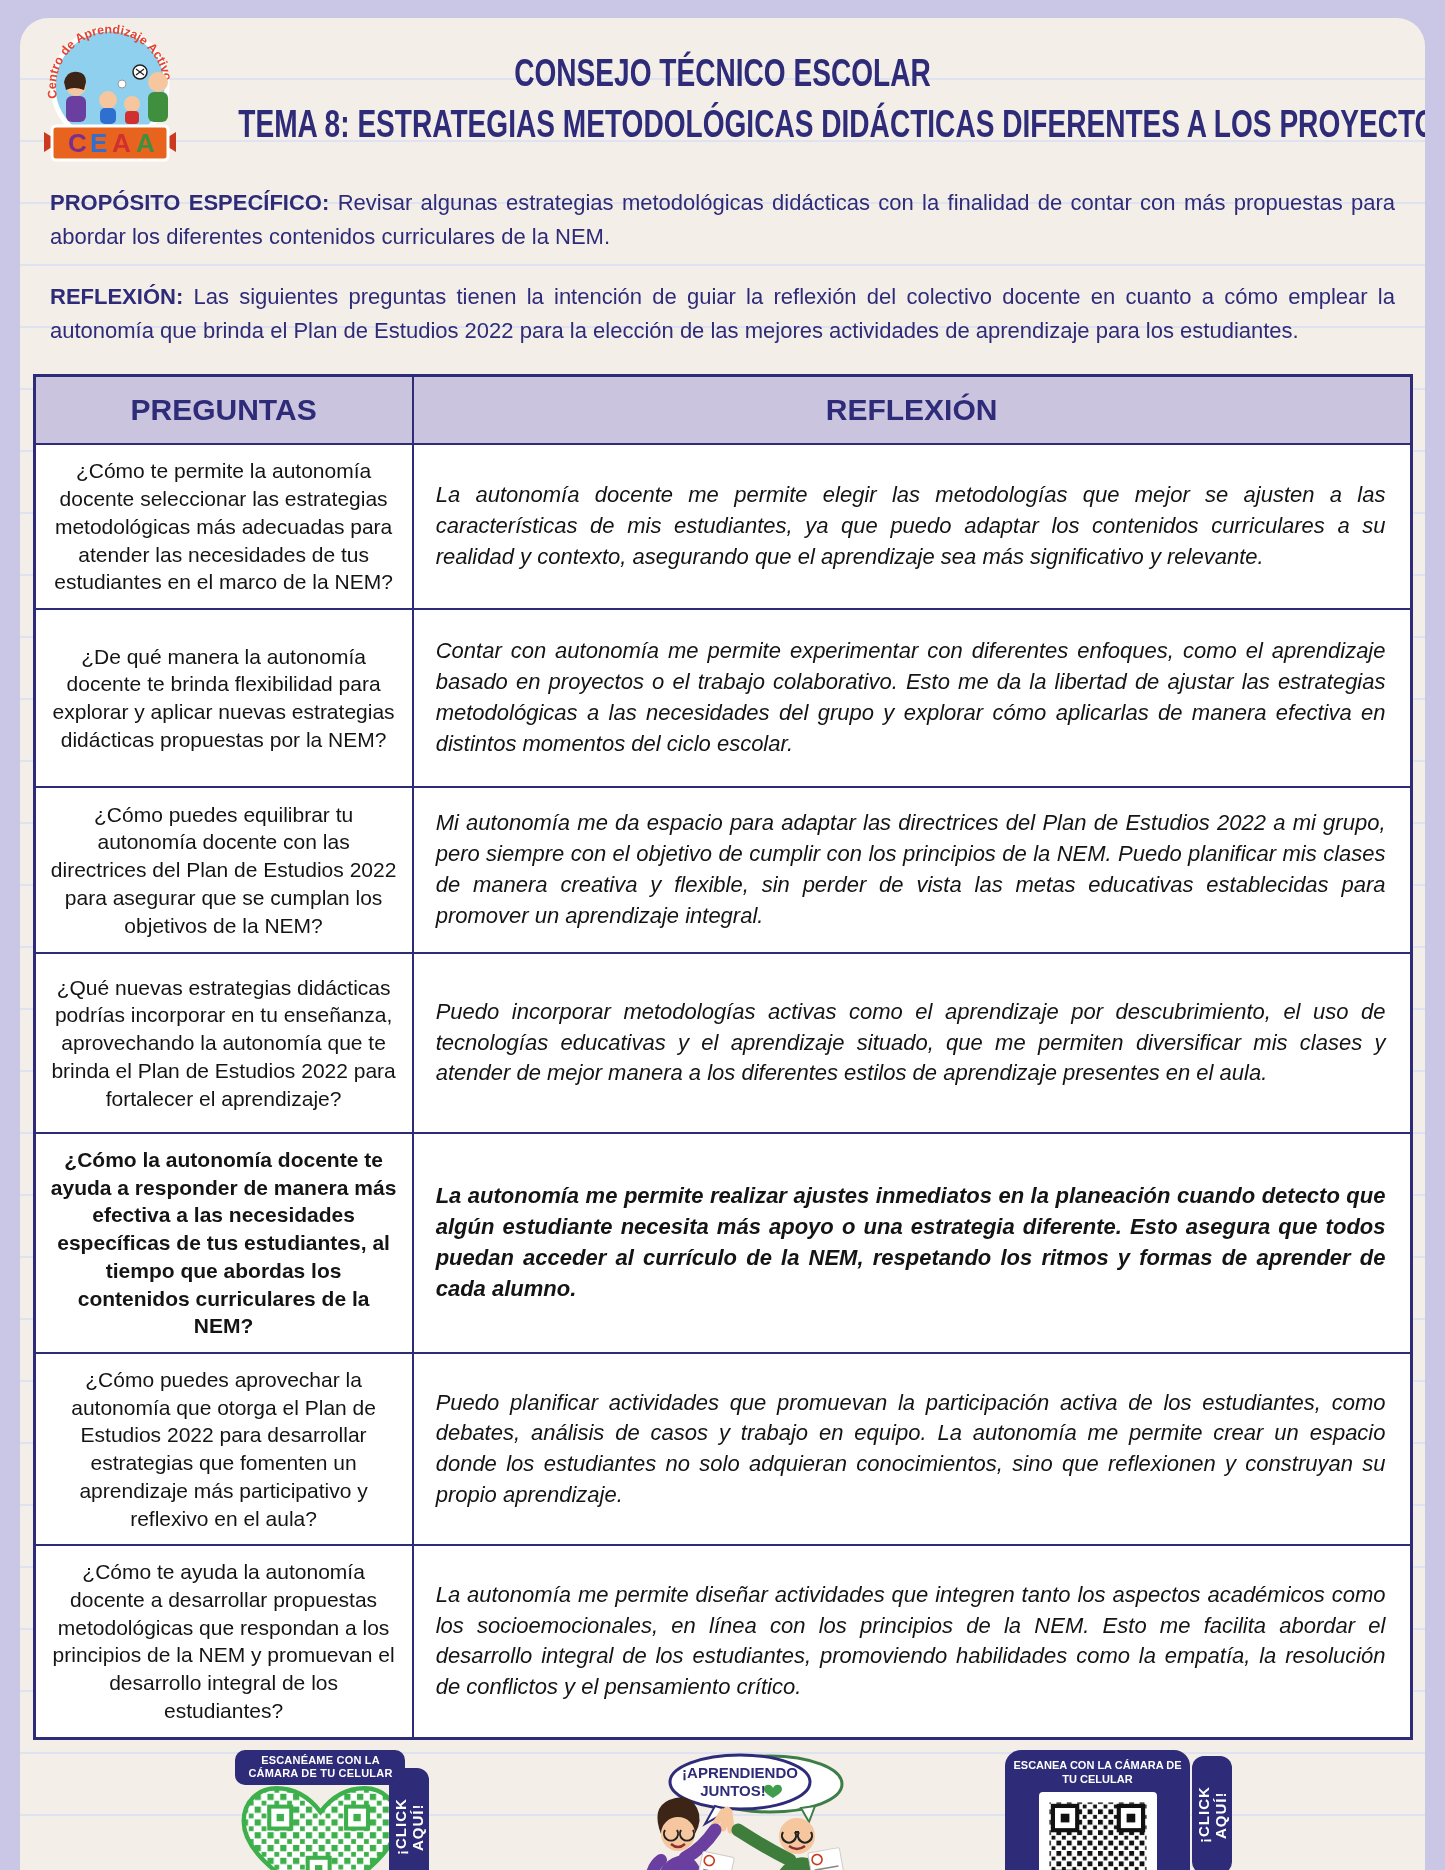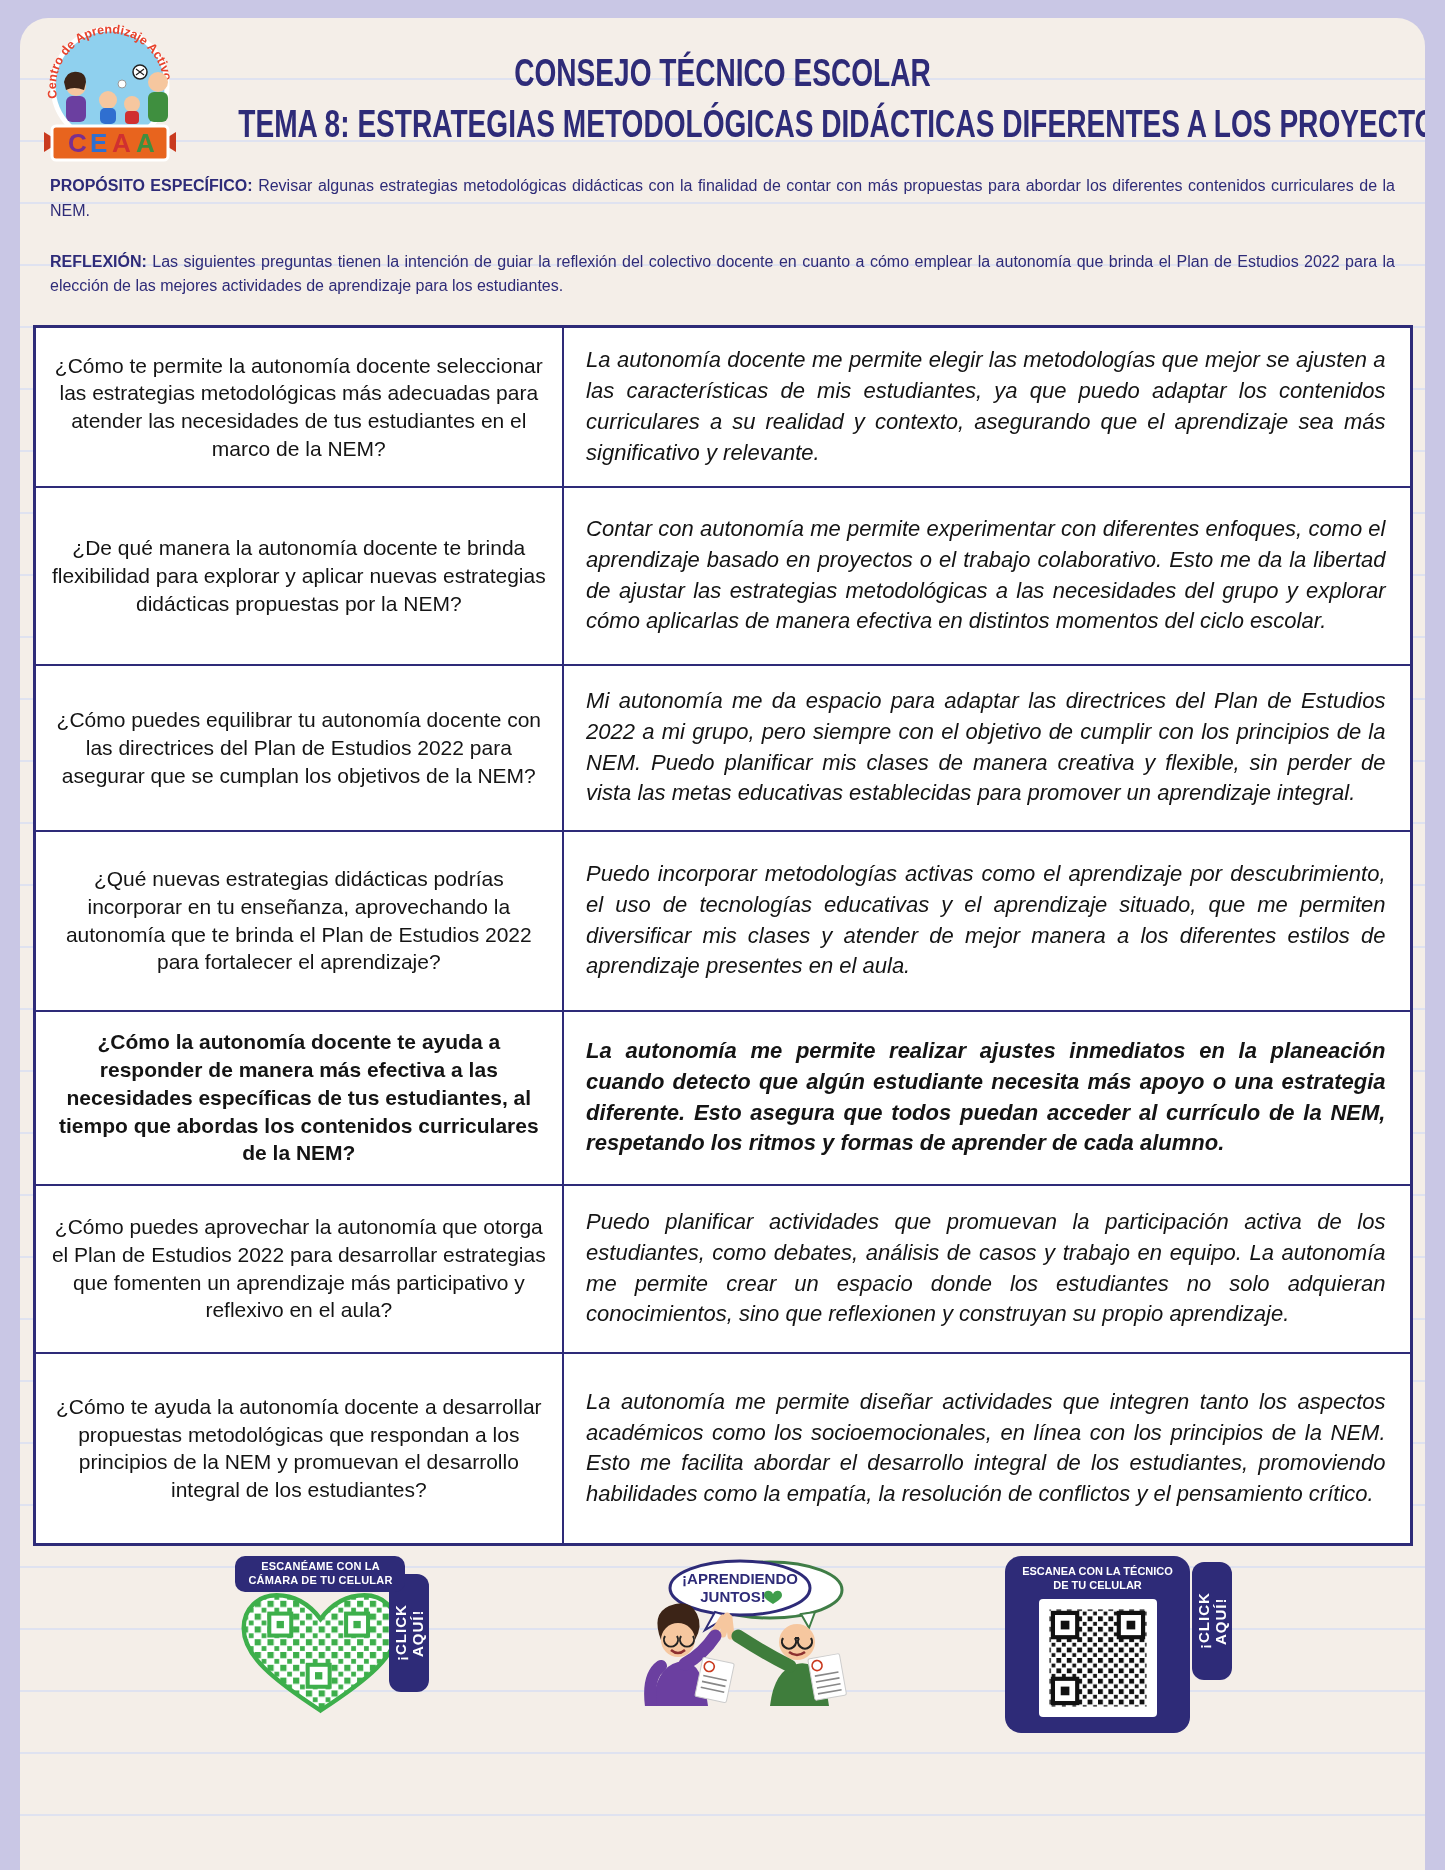--- a/index.html
+++ b/index.html
@@ -20,21 +20,21 @@
     display:flex; flex-direction:column;
     overflow:hidden;
   }
   
   .header { position:relative; padding:16px 30px 4px 30px; min-height:142px; }
   .logo { position:absolute; left:10px; top:6px; width:160px; height:150px; }
   .titles { text-align:center; color:#2e2b78; padding-top:14px; }
   .title-line { display:block; font-weight:bold; font-size:39px; line-height:1.3; letter-spacing:0px; transform:scaleX(0.72); transform-origin:center; white-space:nowrap; }
   
   .intro { padding:14px 30px 0 30px; color:#2e2b78; }
-  .intro p { font-size:16px; line-height:1.55; margin-bottom:26px; text-align:justify; }
+  .intro p { font-size:22px; line-height:1.55; margin-bottom:26px; text-align:justify;margin-top:12px; }
   .intro b { font-weight:bold; }
   
   .section-title { text-align:center; color:#2e2b78; padding:4px 0 16px 0; }
   .section-title span { display:inline-block; font-weight:bold; font-size:35px; transform:scaleX(0.8); transform-origin:center; white-space:nowrap; }
   
   table.qtable {
     width:1380px; margin:0 auto;
     border-collapse:collapse;
     background:#ffffff;
     border:3px solid #2e2b78;
@@ -128,20 +128,24 @@
   </div>
 
   <div class="intro">
     <p><b>PROPÓSITO ESPECÍFICO:</b><span> Revisar algunas estrategias metodológicas didácticas con la finalidad de contar con más propuestas para abordar los diferentes contenidos curriculares de la NEM.</span></p>
     <p><b>REFLEXIÓN:</b><span> Las siguientes preguntas tienen la intención de guiar la reflexión del colectivo docente en cuanto a cómo emplear la autonomía que brinda el Plan de Estudios 2022 para la elección de las mejores actividades de aprendizaje para los estudiantes.</span></p>
   </div>
 
 
   <table class="qtable">
     <tbody>
+        <tr>
+      <th class="col-q">PREGUNTAS</th>
+      <th>REFLEXIÓN</th>
+    </tr>
     <tr style="height:160px;">
       <td class="q">¿Cómo te permite la autonomía docente seleccionar las estrategias metodológicas más adecuadas para atender las necesidades de tus estudiantes en el marco de la NEM?</td>
       <td class="r">La autonomía docente me permite elegir las metodologías que mejor se ajusten a las características de mis estudiantes, ya que puedo adaptar los contenidos curriculares a su realidad y contexto, asegurando que el aprendizaje sea más significativo y relevante.</td>
     </tr>
     <tr style="height:178px;">
       <td class="q">¿De qué manera la autonomía docente te brinda flexibilidad para explorar y aplicar nuevas estrategias didácticas propuestas por la NEM?</td>
       <td class="r">Contar con autonomía me permite experimentar con diferentes enfoques, como el aprendizaje basado en proyectos o el trabajo colaborativo. Esto me da la libertad de ajustar las estrategias metodológicas a las necesidades del grupo y explorar cómo aplicarlas de manera efectiva en distintos momentos del ciclo escolar.</td>
     </tr>
     <tr style="height:166px;">
       <td class="q">¿Cómo puedes equilibrar tu autonomía docente con las directrices del Plan de Estudios 2022 para asegurar que se cumplan los objetivos de la NEM?</td>
@@ -229,21 +233,21 @@
         <g transform="rotate(-10 262 120)">
           <rect x="246" y="100" width="32" height="42" rx="2" fill="#ffffff" stroke="#cccccc"></rect>
           <circle cx="254" cy="108" r="5" fill="none" stroke="#c93a1f" stroke-width="1.6"></circle>
           <path d="M250 118 h24 M250 124 h24 M250 130 h24 M250 136 h24" stroke="#888" stroke-width="1.6"></path>
         </g>
       </svg>
     </div>
 
     <div class="qr-block yt-wrap">
       <div class="yt-card">
-        <div class="cap">ESCANEA CON LA TÉCNICO DE TU CELULAR</div>
+        <div class="cap">ESCANEA CON LA CÁMARA DE TU CELULAR</div>
         <div class="qrbox">
           <svg width="104" height="104" viewBox="0 0 60 60">
             <defs>
               <pattern id="bq" width="6" height="6" patternUnits="userSpaceOnUse">
                 <rect width="6" height="6" fill="#ffffff"></rect>
                 <rect width="2.8" height="2.8" fill="#111111"></rect>
                 <rect x="3.2" y="3.2" width="2.2" height="2.2" fill="#111111"></rect>
               </pattern>
             </defs>
             <rect x="2" y="2" width="56" height="56" fill="url(#bq)"></rect>

